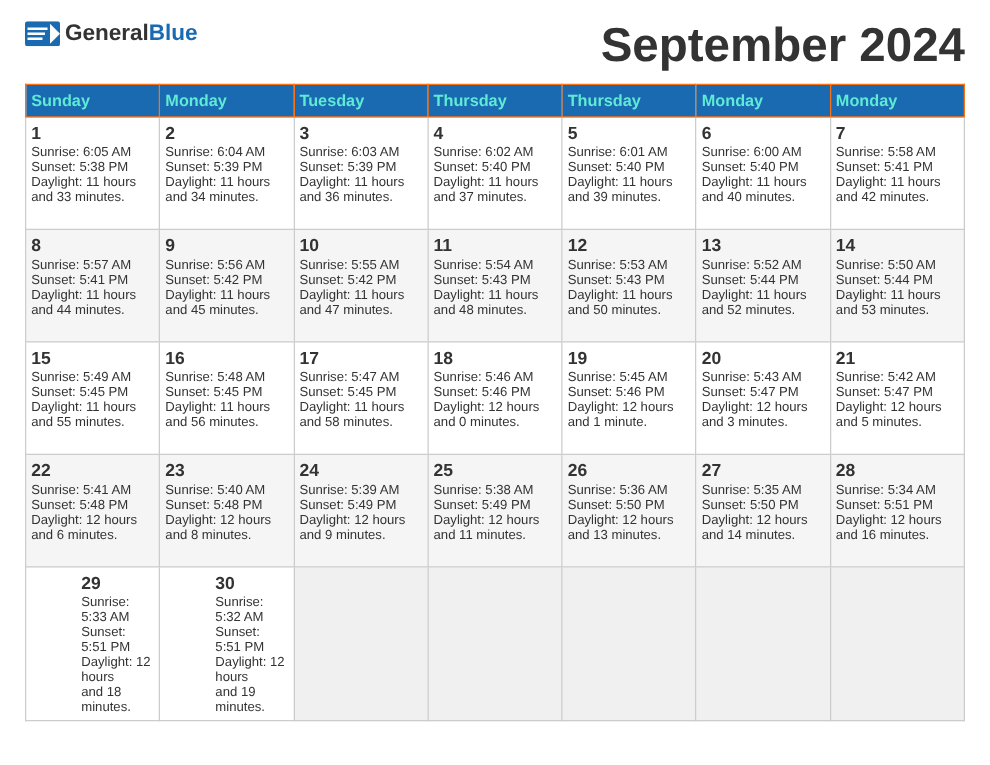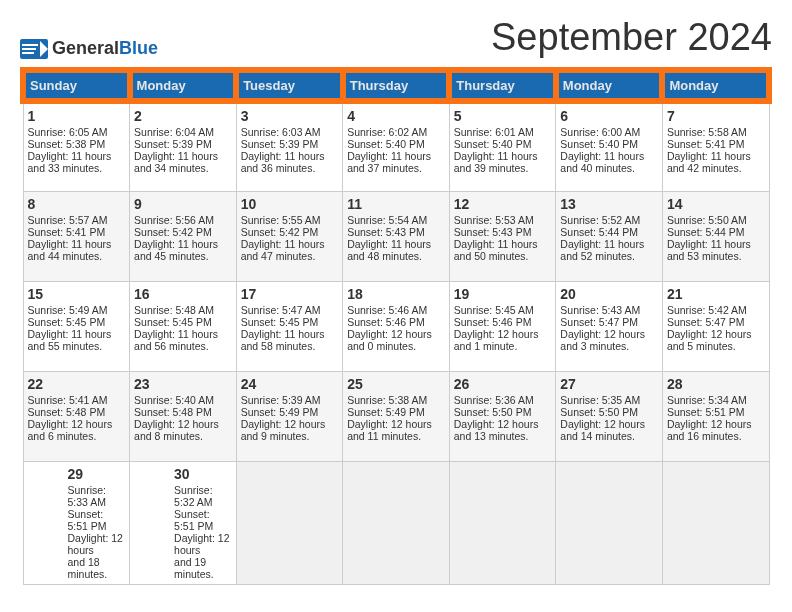--- a/index.html
+++ b/index.html
@@ -5,58 +5,58 @@
     * { box-sizing: border-box; margin: 0; padding: 0; }
     body {
       font-family: Arial, sans-serif;
       background: #fff;
       width: 792px;
       min-height: 612px;
       padding: 16px 20px;
     }
     .header-area {
       display: flex;
-      align-items: flex-end;
+      align-items: flex-start;
       justify-content: space-between;
       margin-bottom: 8px;
     }
     .logo {
       display: flex;
       align-items: center;
       gap: 4px;
     }
     .logo-icon {
       width: 28px;
       height: 20px;
     }
     .title-area {
       text-align: right;
     }
     .month-title {
       font-size: 38px;
-      font-weight: normal;
+      font-weight: bold;
       color: #333;
     }
     .location-title {
       font-size: 16px;
       color: #555;
     }
     table {
       width: 100%;
       border-collapse: collapse;
       table-layout: fixed;
     }
     thead th {
       background-color: #1a6ab1;
-      color: #e5e5e5;
+      color: #5eead4;
       font-size: 13px;
       font-weight: bold;
       padding: 5px 4px;
       text-align: left;
-      border: 6px solid #f97316;
+      border: 1px solid #f97316;
     }
     tbody td {
       vertical-align: top;
       border: 1px solid #ccc;
       padding: 4px 4px;
       font-size: 10.5px;
       color: #333;
       background: #fff;
       height: 90px;
     }

